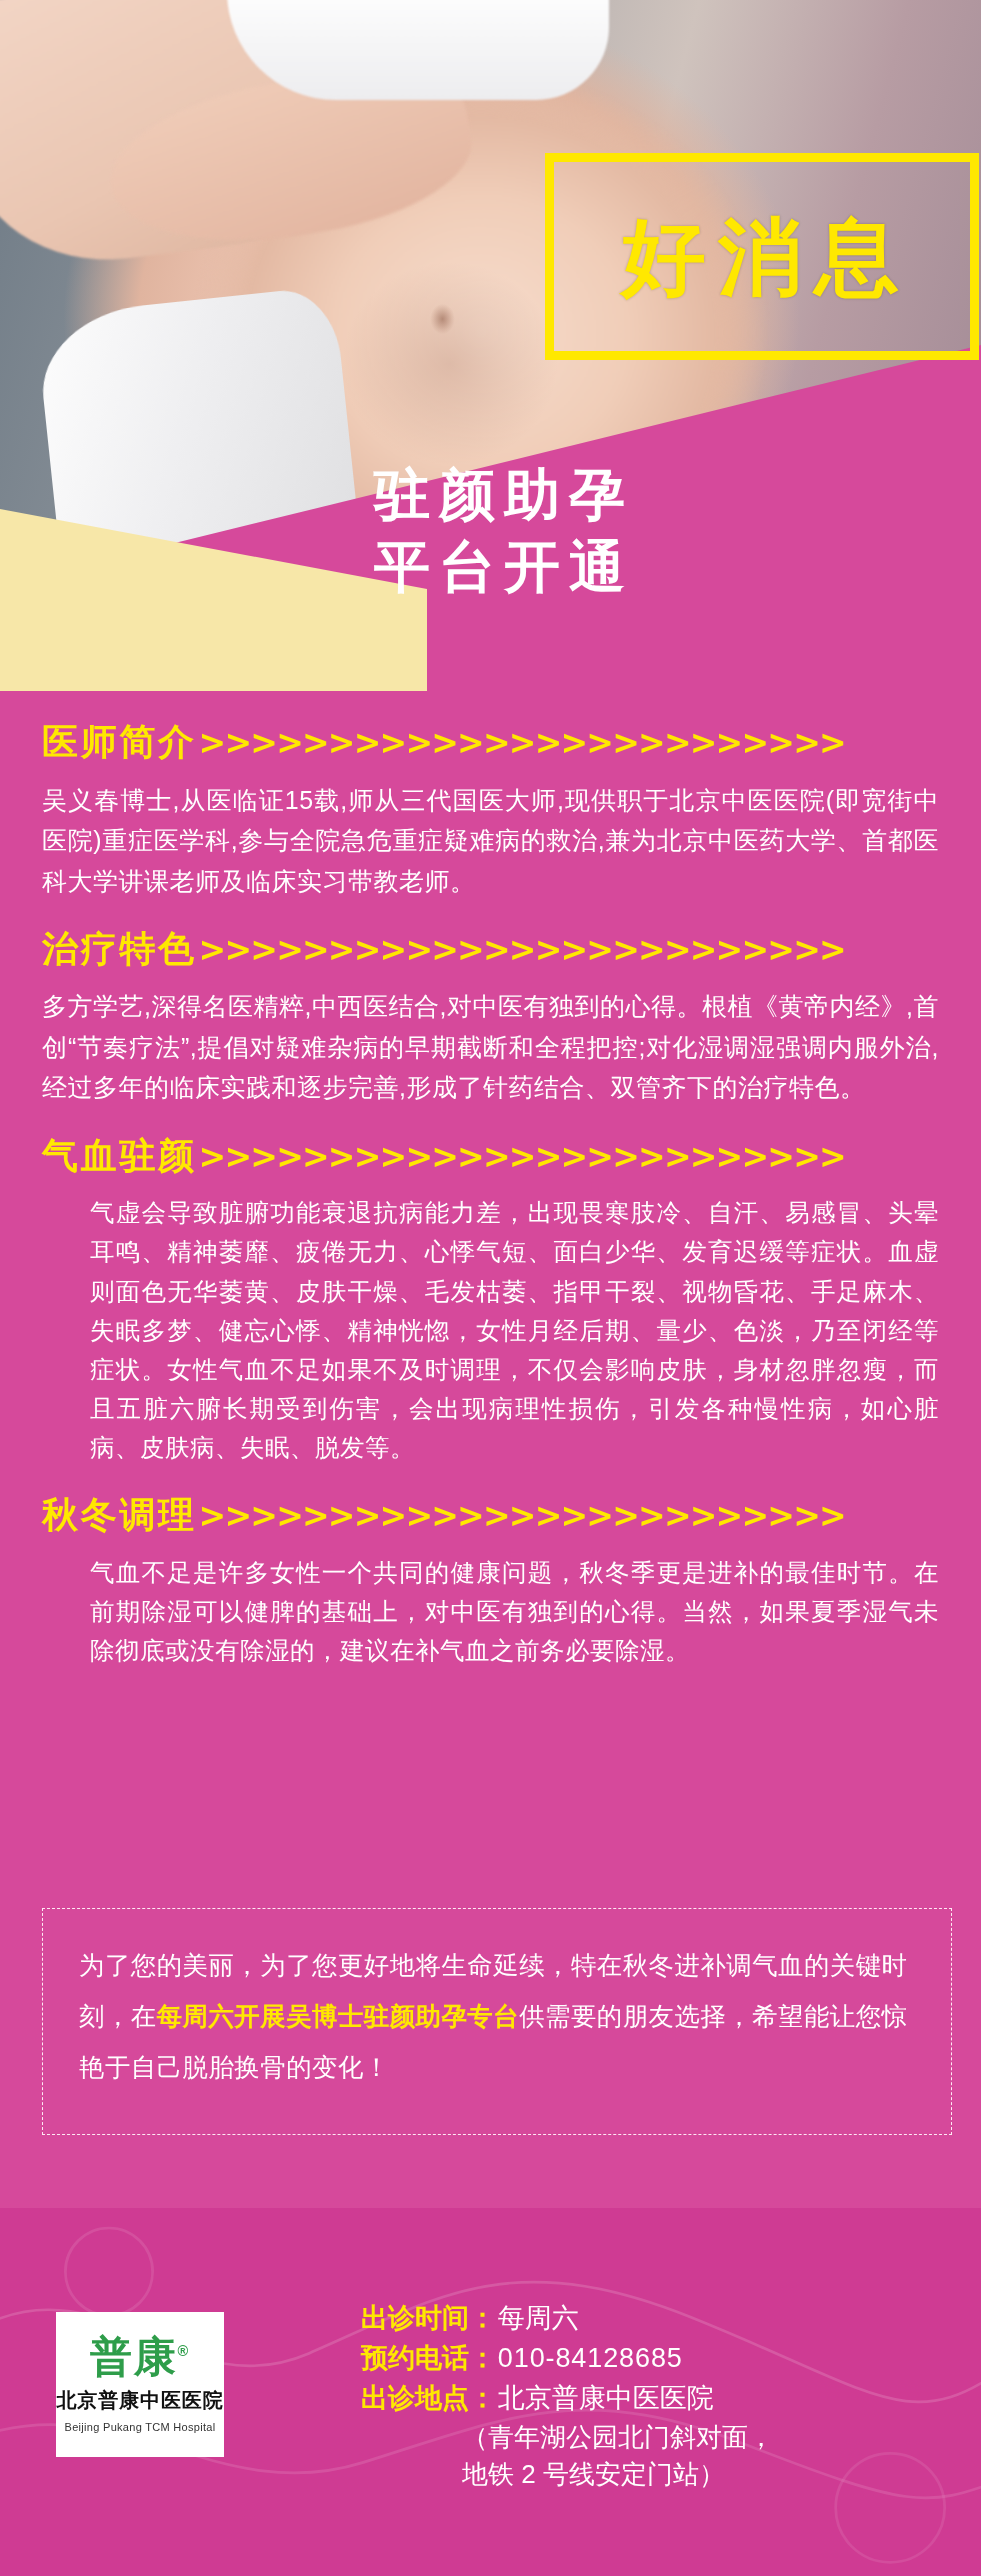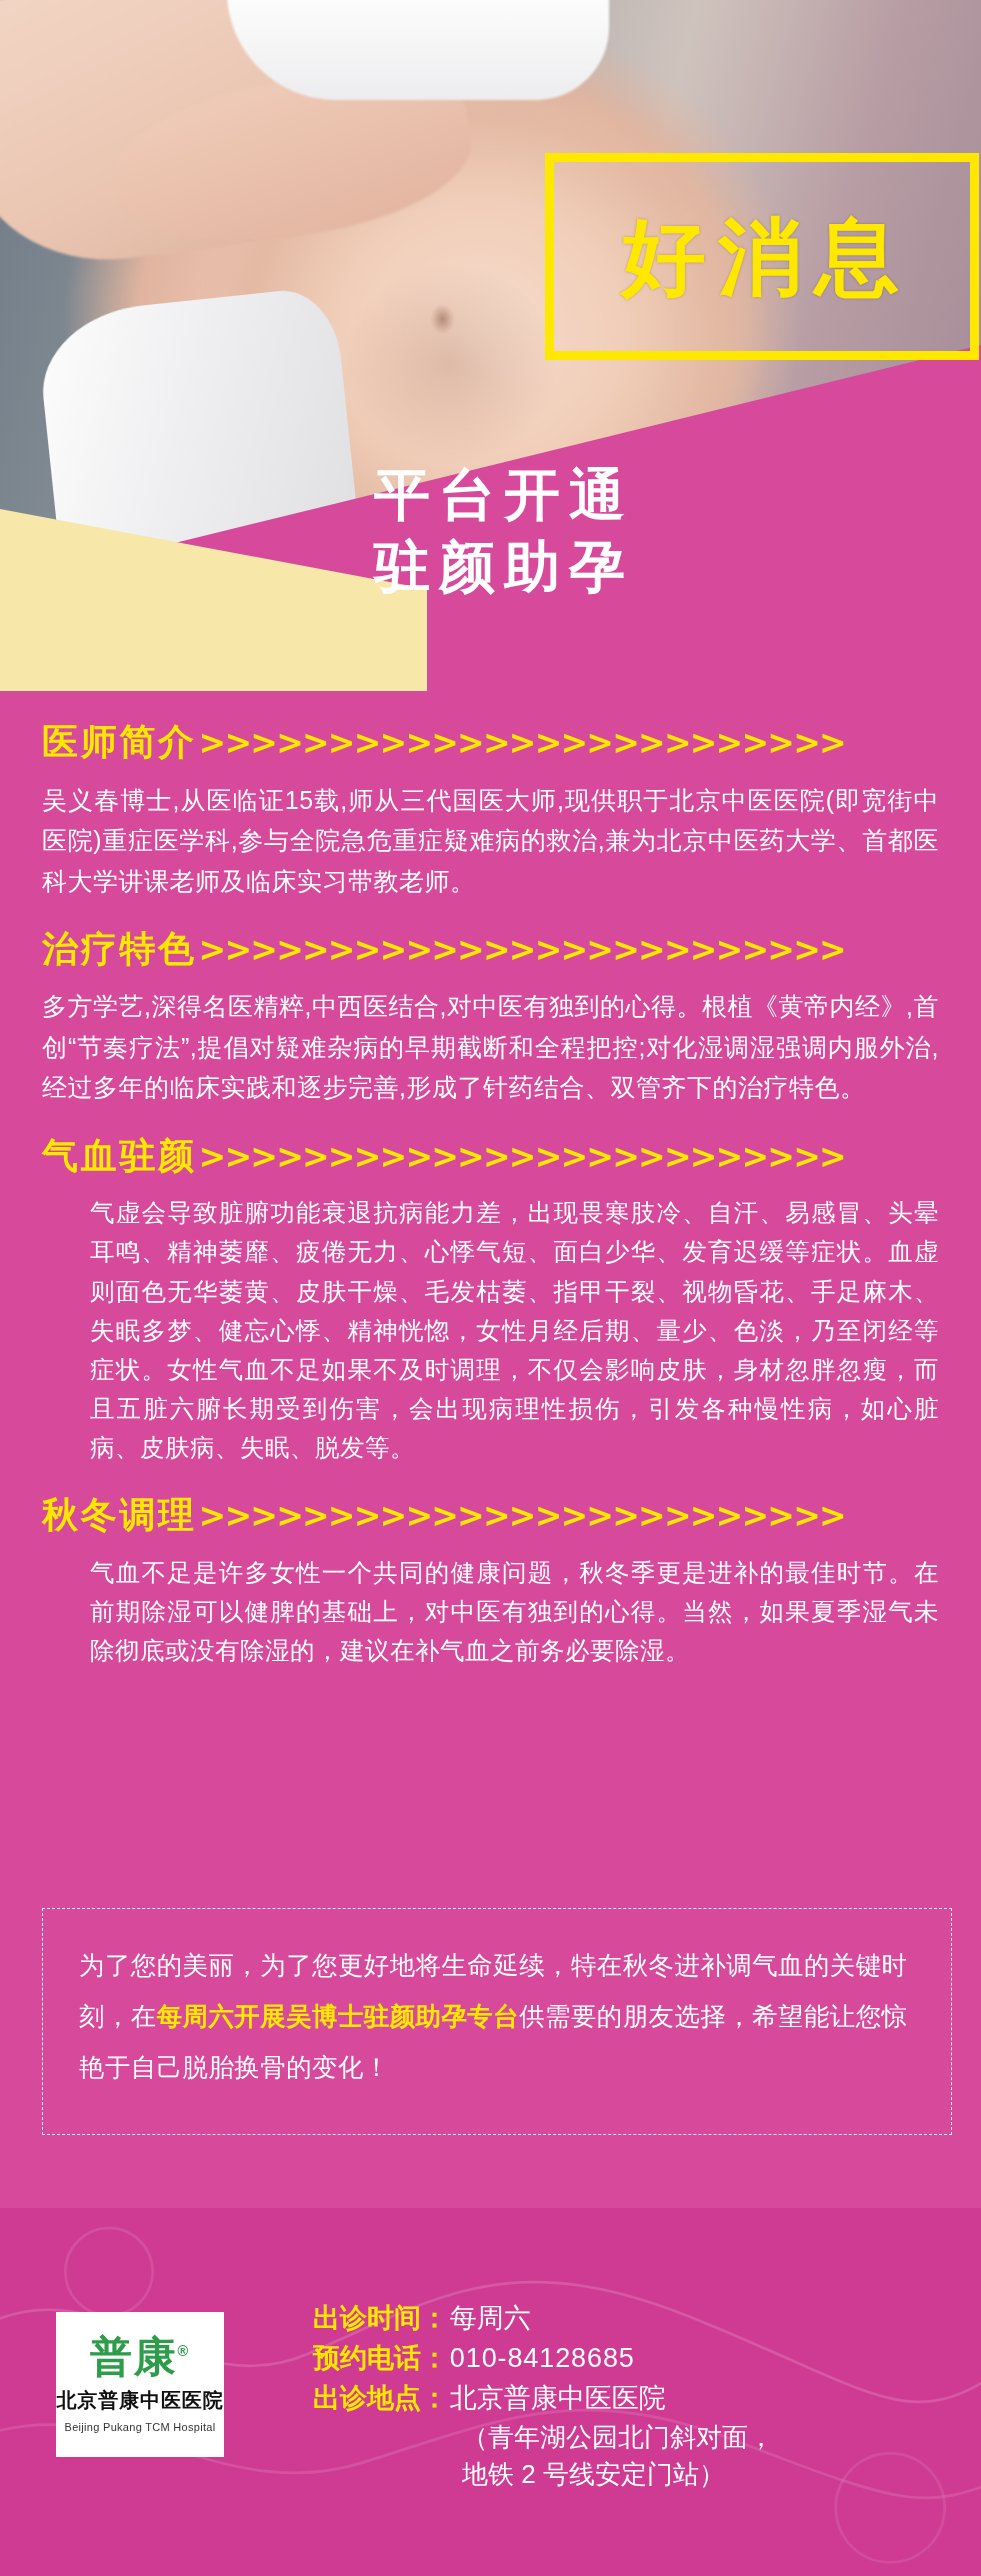--- a/index.html
+++ b/index.html
@@ -183,21 +183,21 @@
   .logo-mark .reg{font-size:14.5px;vertical-align:super;}
   .logo-cn{font-size:20px;color:#111;margin-top:9px;font-weight:bold;letter-spacing:0.9px;}
   .logo-en{font-size:11px;color:#333;margin-top:7px;letter-spacing:0.3px;}
 
   .contact{
     position:absolute;left:313px;top:2299px;width:636px;
     color:#ffffff;
     font-size:27px;
     line-height:1.42;
   }
-  .crow{display:flex;align-items:flex-start;margin-bottom:1.8px;}
+  .crow{display:flex;align-items:flex-start;margin-bottom:1.8px;margin-left:48px;}
   .clabel{color:#ffe800;font-weight:bold;white-space:nowrap;}
   .cvalue{color:#ffffff;margin-left:1.8px;}
   .cvalue.num{letter-spacing:0.9px;}
   .cindent{padding-left:149px;}
   .addr-sub{padding-left:149px;font-size:26px;}
 </style>
 </head>
 <body>
 
 <div class="poster">
@@ -216,22 +216,22 @@
 
   <div class="pink-panel"></div>
   <div class="cream-wedge"></div>
   <div class="pink-lower"></div>
 
   <div class="goodnews-box">
     <div class="goodnews-text">好消息</div>
   </div>
 
   <div class="title-block">
+    <div>驻颜助孕</div>
     <div>平台开通</div>
-    <div>驻颜助孕</div>
   </div>
 
   <div class="content">
 
     <div class="sect">
       <div class="sect-head">
         <span class="sect-title">医师简介</span>
         <span class="sect-arrows">&gt;&gt;&gt;&gt;&gt;&gt;&gt;&gt;&gt;&gt;&gt;&gt;&gt;&gt;&gt;&gt;&gt;&gt;&gt;&gt;&gt;&gt;&gt;&gt;&gt;</span>
       </div>
       <div class="sect-body">吴义春博士,从医临证15载,师从三代国医大师,现供职于北京中医医院(即宽街中医院)重症医学科,参与全院急危重症疑难病的救治,兼为北京中医药大学、首都医科大学讲课老师及临床实习带教老师。</div>

